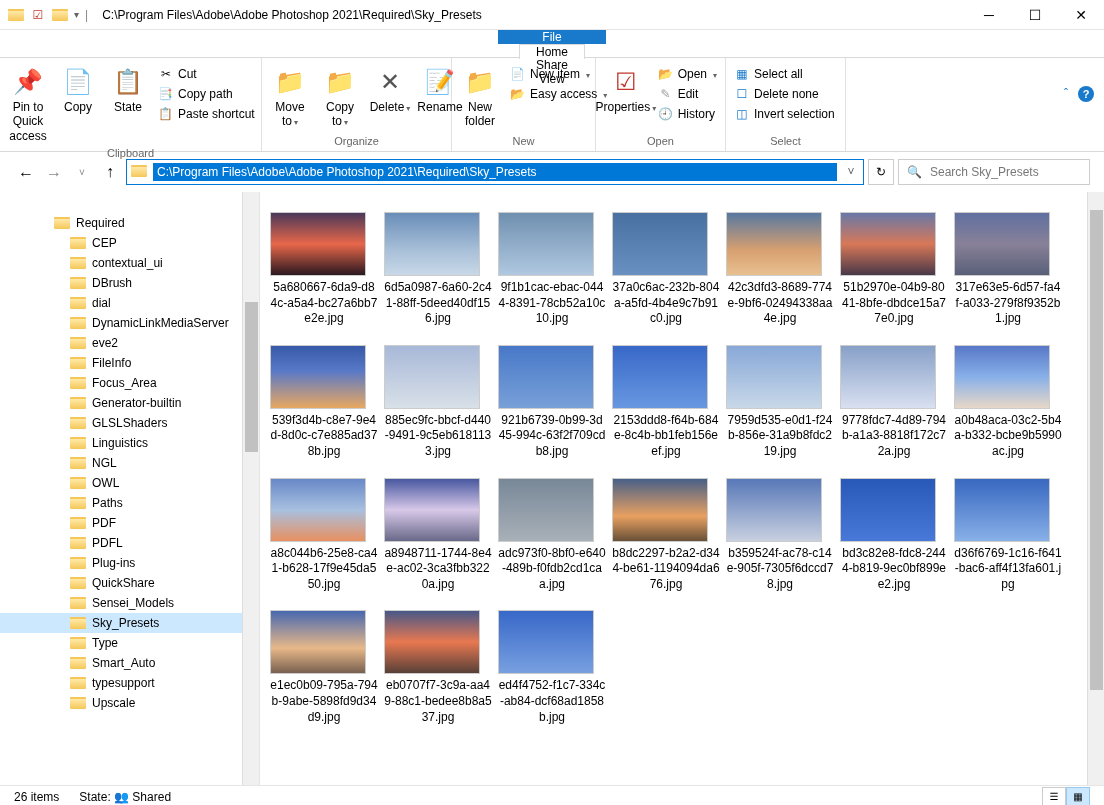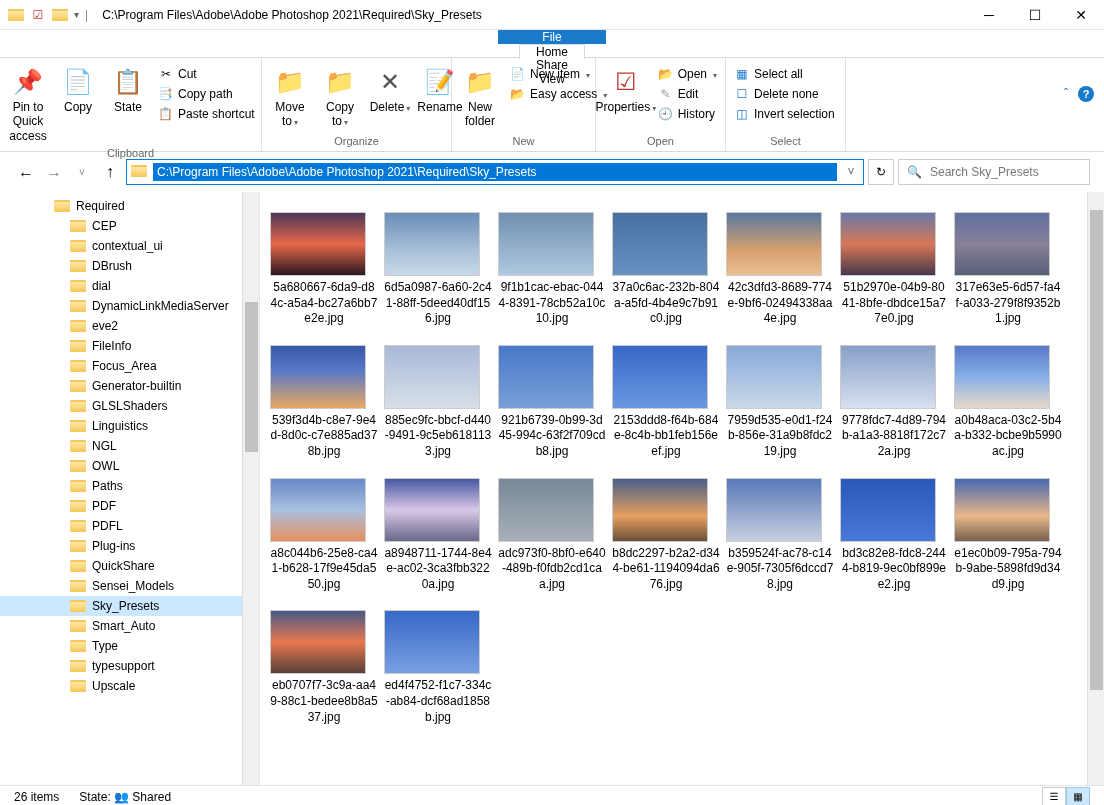--- a/index.html
+++ b/index.html
@@ -40,21 +40,21 @@
 .addrbox .foldericon { width: 24px; padding-left: 4px; }
 .addrbox .path { flex: 1; background: #0078d7; color: #fff; padding: 2px 4px; font-size: 12px; margin: 2px; }
 .addrbox .drop { width: 24px; text-align: center; color: #666; }
 .refresh { width: 26px; height: 26px; border: 1px solid #ccc; display: flex; align-items: center; justify-content: center; }
 .searchbox { width: 192px; height: 26px; border: 1px solid #ccc; display: flex; align-items: center; padding: 0 8px; gap: 8px; color: #777; }
 
 
 .main { display: flex; height: 593px; }
 .tree { width: 260px; border-right: 1px solid #e5e5e5; overflow-y: auto; padding-top: 4px; position: relative; }
 .tree .item { display: flex; align-items: center; gap: 6px; padding: 3px 0 3px 70px; font-size: 12px; }
-.tree .item.root { padding-left: 54px; }
+.tree .item.root { padding-left: 54px; margin-top: 17px; }
 .tree .item.selected { background: #cce8ff; }
 .tree .scroll { position: absolute; right: 0; top: 0; width: 17px; height: 100%; background: #f0f0f0; border-left: 1px solid #ddd; }
 .tree .scroll .thumb { position: absolute; left: 2px; width: 13px; background: #c1c1c1; }
 
 .files { flex: 1; overflow: auto; padding: 20px 10px; position: relative; }
 .grid { display: grid; grid-template-columns: repeat(7, 108px); gap: 18px 6px; }
 .file { display: flex; flex-direction: column; align-items: flex-start; text-align: center; width: 108px; }
 .file .thumb { width: 96px; height: 64px; border: 1px solid #ccc; display: flex; align-items: center; justify-content: center; overflow: hidden; }
 .file .name { font-size: 12px; padding-top: 4px; word-break: break-all; line-height: 1.3; }
 .files .scroll { position: absolute; right: 0; top: 0; width: 17px; height: 100%; background: #f0f0f0; border-left: 1px solid #ddd; }
@@ -353,25 +353,25 @@
       <div class="item">
         <span class="folder-ico"></span>
         <span>Sensei_Models</span>
       </div>
       <div class="item selected">
         <span class="folder-ico"></span>
         <span>Sky_Presets</span>
       </div>
       <div class="item">
         <span class="folder-ico"></span>
+        <span>Type</span>
+      </div>
+      <div class="item">
+        <span class="folder-ico"></span>
         <span>Smart_Auto</span>
-      </div>
-      <div class="item">
-        <span class="folder-ico"></span>
-        <span>Type</span>
       </div>
       <div class="item">
         <span class="folder-ico"></span>
         <span>typesupport</span>
       </div>
       <div class="item">
         <span class="folder-ico"></span>
         <span>Upscale</span>
       </div>
       <div class="scroll">
@@ -492,20 +492,26 @@
           <div class="thumb">
             <div class="sky sky19"></div>
           </div>
           <div class="name">b359524f-ac78-c14e-905f-7305f6dccd78.jpg</div>
         </div>
         <div class="file">
           <div class="thumb">
             <div class="sky sky20"></div>
           </div>
           <div class="name">bd3c82e8-fdc8-2444-b819-9ec0bf899ee2.jpg</div>
+        </div>
+        <div class="file">
+          <div class="thumb">
+            <div class="sky sky21"></div>
+          </div>
+          <div class="name">d36f6769-1c16-f641-bac6-aff4f13fa601.jpg</div>
         </div>
         <div class="file">
           <div class="thumb">
             <div class="sky sky24"></div>
           </div>
           <div class="name">e1ec0b09-795a-794b-9abe-5898fd9d34d9.jpg</div>
         </div>
         <div class="file">
           <div class="thumb">
             <div class="sky sky25"></div>

